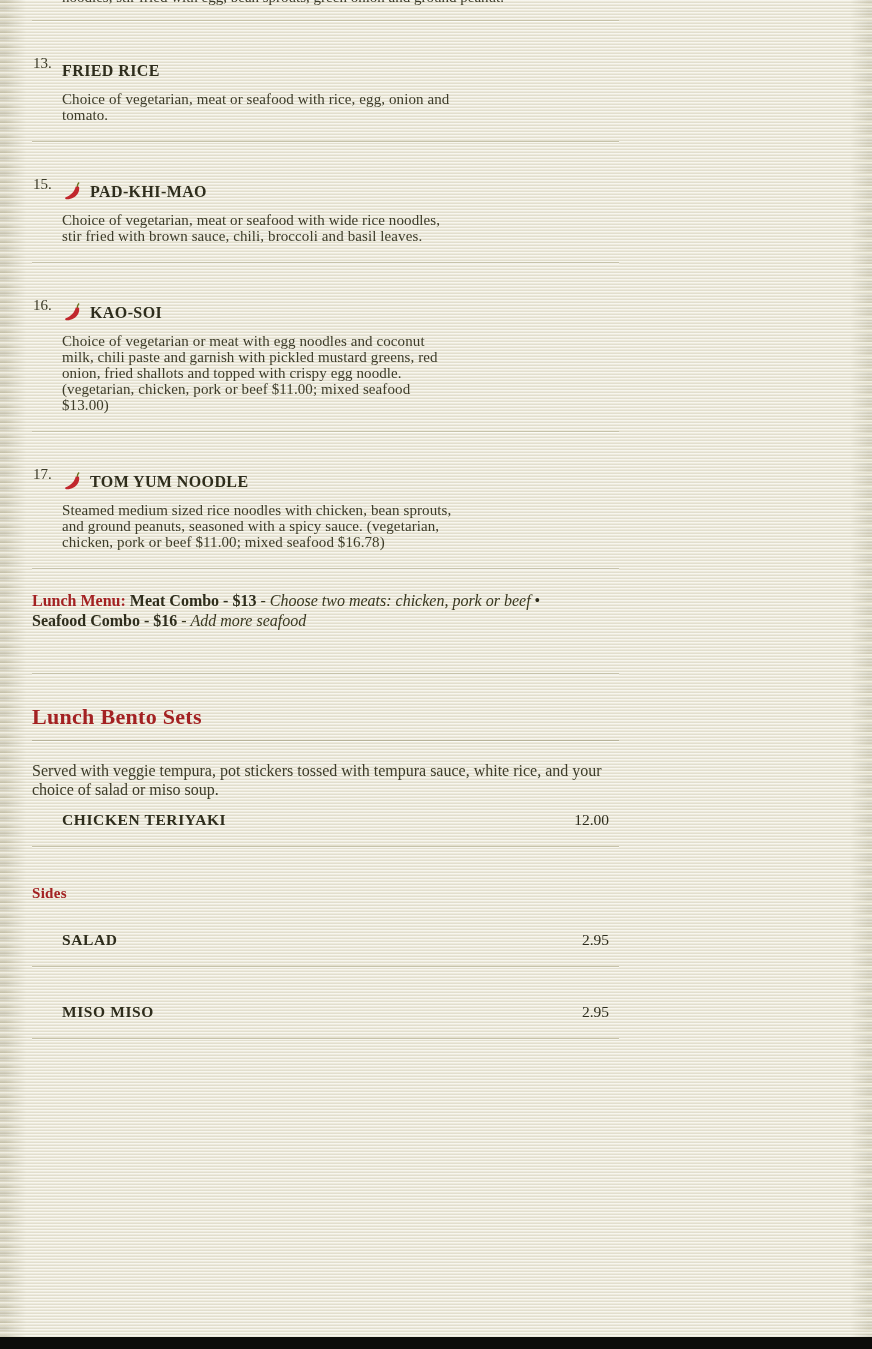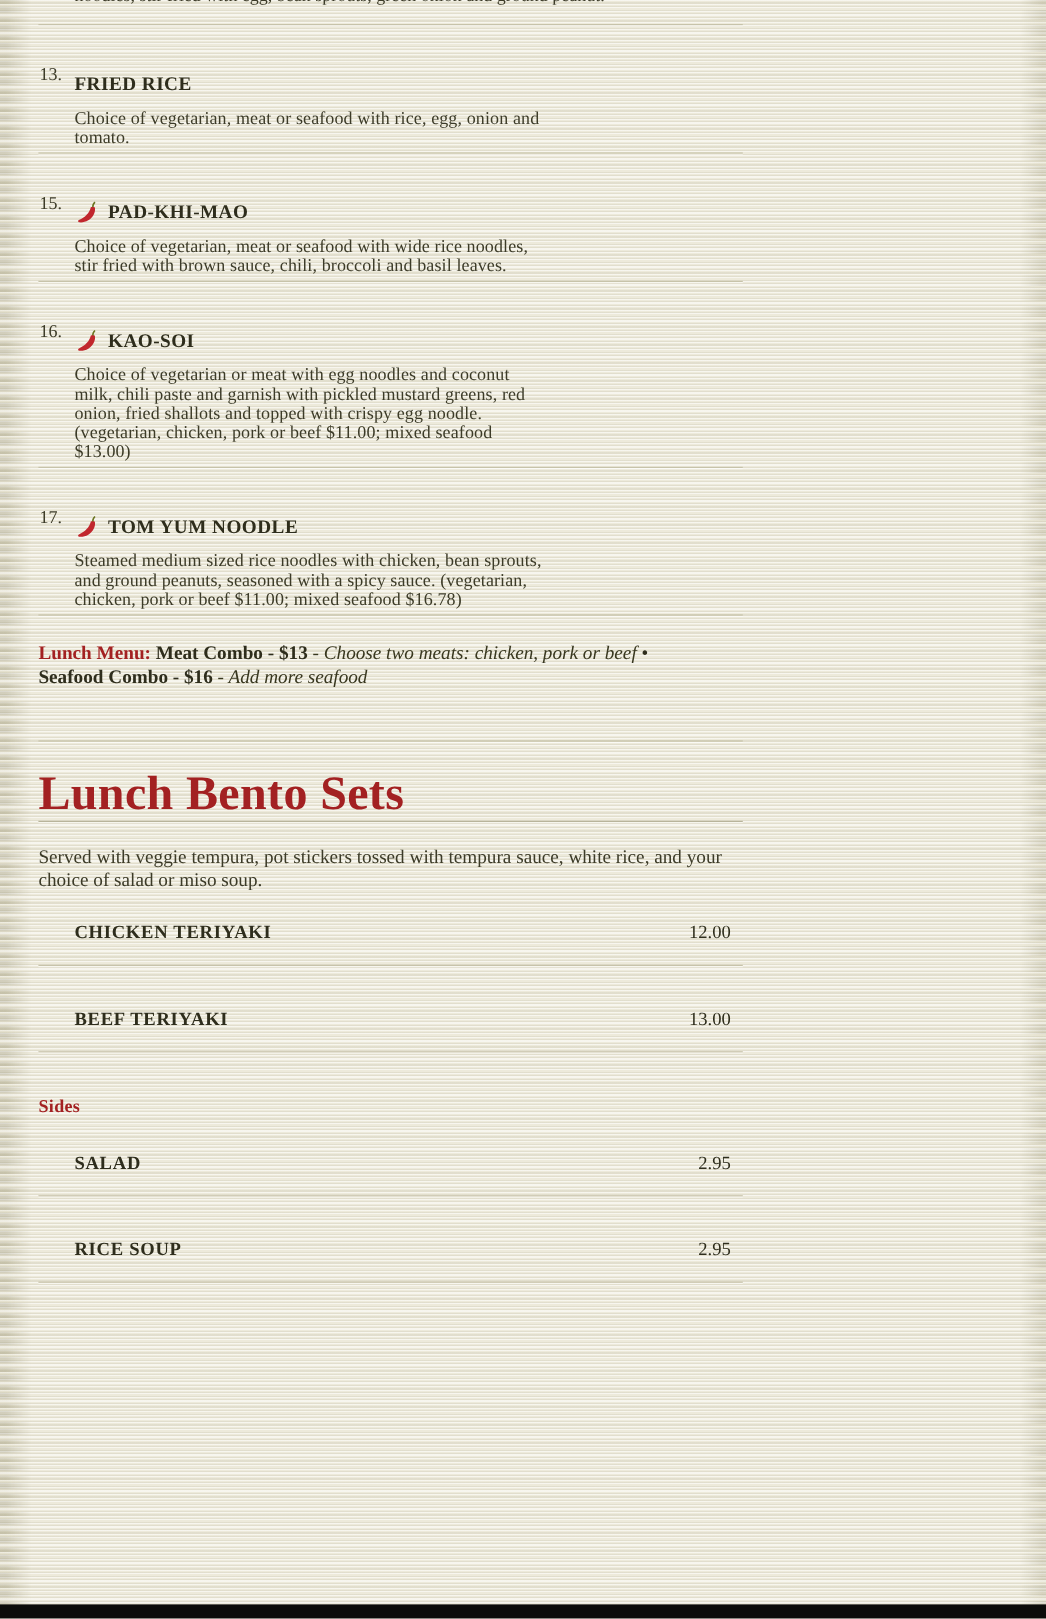--- a/index.html
+++ b/index.html
@@ -41,52 +41,52 @@
   .content { position:relative; margin-left:32px; width:587px; }
 
   .top-cut { height:6px; overflow:hidden; margin-left:30px; }
   .top-cut span { display:block; transform:translateY(-11px); font-size:15px; line-height:16px; color:#3c3b28; }
 
   .divider { height:0; border:none; border-top:1px solid #c7c3aa; box-shadow:0 1px 0 rgba(255,255,255,0.55); }
   .divider.first { margin-top:14px; }
 
   .menu-item {
     position:relative;
-    padding:32px 0 4px 30px;
+    padding:32px 0 18px 30px;
     border-bottom:1px solid #c7c3aa;
     box-shadow:0 1px 0 rgba(255,255,255,0.55);
   }
   .num { position:absolute; left:1px; top:34px; font-size:15px; color:#3c3b28; }
   .title-row { display:flex; align-items:center; height:36px; }
   .chili { width:22px; height:22px; margin-right:6px; flex:0 0 auto; display:inline-block; }
   .title { font-weight:bold; font-size:16px; letter-spacing:0.4px; color:#2e2d1c; }
   .desc { margin:2px 0 0 0; width:396px; font-size:15px; line-height:16px; letter-spacing:0.1px; color:#3c3b28; }
 
   .combo { margin:22px 0 0 0; width:560px; font-size:16px; line-height:20px; color:#2e2d1c; }
   .combo .red-label { color:#a32122; font-weight:bold; }
   .combo .bold { font-weight:bold; }
   .combo .ital { font-style:italic; color:#38371f; }
   .combo-divider { margin-top:42px; }
 
   h1.section-heading {
     margin:24px 0 0 0; padding:0 0 4px 0;
-    font-size:40px; line-height:38px; font-weight:bold;
+    font-size:22px; line-height:38px; font-weight:bold;
     color:#a32122; letter-spacing:0.3px;
     border-bottom:1px solid #b8b49b;
     box-shadow:0 1px 0 rgba(255,255,255,0.5);
   }
   .intro { margin:20px 0 0 0; width:576px; font-size:16px; line-height:19px; color:#3c3b28; }
 
   .price-row {
     display:flex; justify-content:space-between; align-items:baseline;
     padding:36px 10px 17px 30px;
     border-bottom:1px solid #c7c3aa;
     box-shadow:0 1px 0 rgba(255,255,255,0.55);
   }
-  .price-row.after-intro { padding-top:26px; }
+  .price-row.after-intro { padding-top:12px; }
   .price-row.after-heading { padding-top:24px; }
   .price-row.sides-row { }
   .pname { font-weight:bold; font-size:15.5px; letter-spacing:0.6px; color:#2e2d1c; }
   .pprice { font-size:15.5px; color:#2e2d1c; }
 
   h2.sides-heading {
     margin:32px 0 0 0;
     font-size:15px; line-height:28px; font-weight:bold;
     color:#a32122; letter-spacing:0.3px;
   }
@@ -170,32 +170,28 @@
 
     <div class="divider combo-divider"></div>
 
     <h1 class="section-heading">Lunch Bento Sets</h1>
     <p class="intro">Served with veggie tempura, pot stickers tossed with tempura sauce, white rice, and your choice of salad or miso soup.</p>
 
     <div class="price-row after-intro">
       <span class="pname">CHICKEN TERIYAKI</span>
       <span class="pprice">12.00</span>
     </div>
-    <div class="price-row">
-      <span class="pname">BEEF TERIYAKI</span>
-      <span class="pprice">13.00</span>
-    </div>
 
     <h2 class="sides-heading">Sides</h2>
 
     <div class="price-row sides-row after-heading">
       <span class="pname">SALAD</span>
       <span class="pprice">2.95</span>
     </div>
     <div class="price-row sides-row">
-      <span class="pname">RICE SOUP</span>
+      <span class="pname">MISO MISO</span>
       <span class="pprice">2.95</span>
     </div>
 
   </div>
 
   <div class="footer-bar"></div>
 </div>
 
 </body></html>

